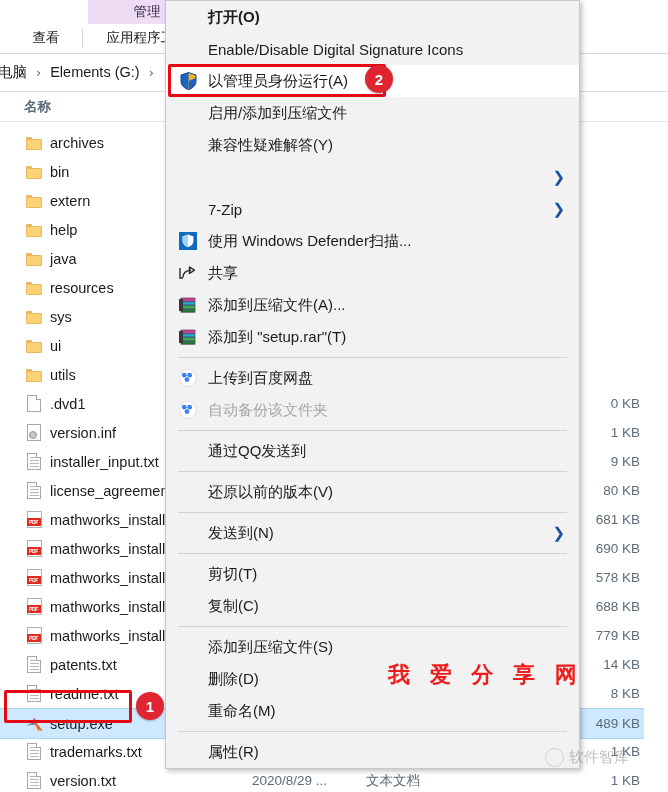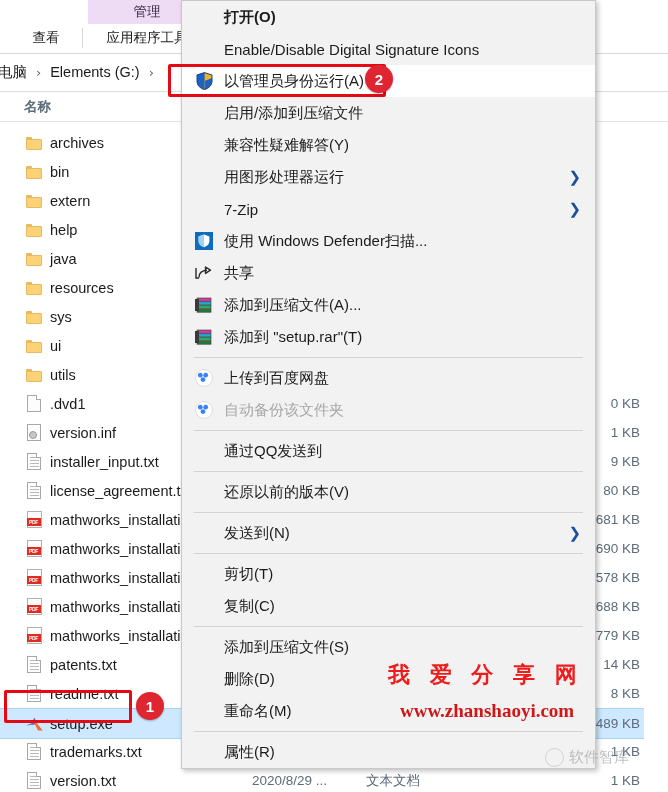--- a/index.html
+++ b/index.html
@@ -81,21 +81,20 @@
   
   .icon-matlab{width:19px;height:17px;position:relative;}
   .icon-matlab svg{display:block;}
 
   
   .ctxmenu{
     position:absolute;left:165px;top:0px;width:415px;
     background:#f2f2f2;border:1px solid #c8c8c8;
     box-shadow:2px 2px 5px rgba(0,0,0,0.25);
     box-sizing:border-box;
-    margin-left:16px;
   }
   .mitem{position:relative;height:32px;display:flex;align-items:center;padding-left:0;cursor:default;}
   .mitem .mico{position:absolute;left:11px;width:22px;height:22px;display:flex;align-items:center;justify-content:center;}
   .mitem .mlabel{position:absolute;left:42px;font-size:15px;color:#1b1b1b;white-space:nowrap;}
   .mitem.bold .mlabel{font-weight:bold;}
   .mitem.disabled .mlabel{color:#a6a6a6;}
   .mitem .chev{position:absolute;right:14px;color:#1b4f9c;font-size:15px;font-family:"DejaVu Sans",sans-serif;}
   .msep{height:1px;background:#d2d2d2;margin:4px 12px;}
   .mitem.highlight{background:#ffffff;}
 
@@ -437,21 +436,20 @@
         </span>
         <span class="mlabel">以管理员身份运行(A)</span>
       </div>
       <div class="mitem">
         <span class="mlabel">启用/添加到压缩文件</span>
       </div>
       <div class="mitem">
         <span class="mlabel">兼容性疑难解答(Y)</span>
       </div>
       <div class="mitem">
-        <span class="mlabel">用图形处理器运行</span>
         <span class="chev">❯</span>
       </div>
       <div class="mitem">
         <span class="mlabel">7-Zip</span>
         <span class="chev">❯</span>
       </div>
       <div class="mitem">
         <span class="mico">
           <span class="defender"><svg width="18" height="18" viewBox="0 0 18 18">
               <rect width="18" height="18" fill="#0f6cbd"></rect>
@@ -556,19 +554,18 @@
       </div>
     </div>
 
   <div class="redbox" style="left:168px;top:64px;width:218px;height:33px;"></div>
   <div class="badge" style="left:365px;top:65px;width:28px;height:28px;font-size:15px;">2</div>
 
   <div class="redbox" style="left:4px;top:690px;width:128px;height:33px;"></div>
   <div class="badge" style="left:136px;top:692px;width:28px;height:28px;font-size:15px;">1</div>
 
   <div class="wm-red" style="left:388px;top:660px;font-size:22px;letter-spacing:6px;">我 爱 分 享 网</div>
-  <div class="wm-site" style="left:400px;top:700px;font-size:19px;">www.zhanshaoyi.com</div>
   <div class="wm-wechat" style="left:545px;top:748px;">
     <span class="wcirc"></span>
     <span class="wtext">软件智库</span>
   </div>
 
 </div>
 
 </body></html>

